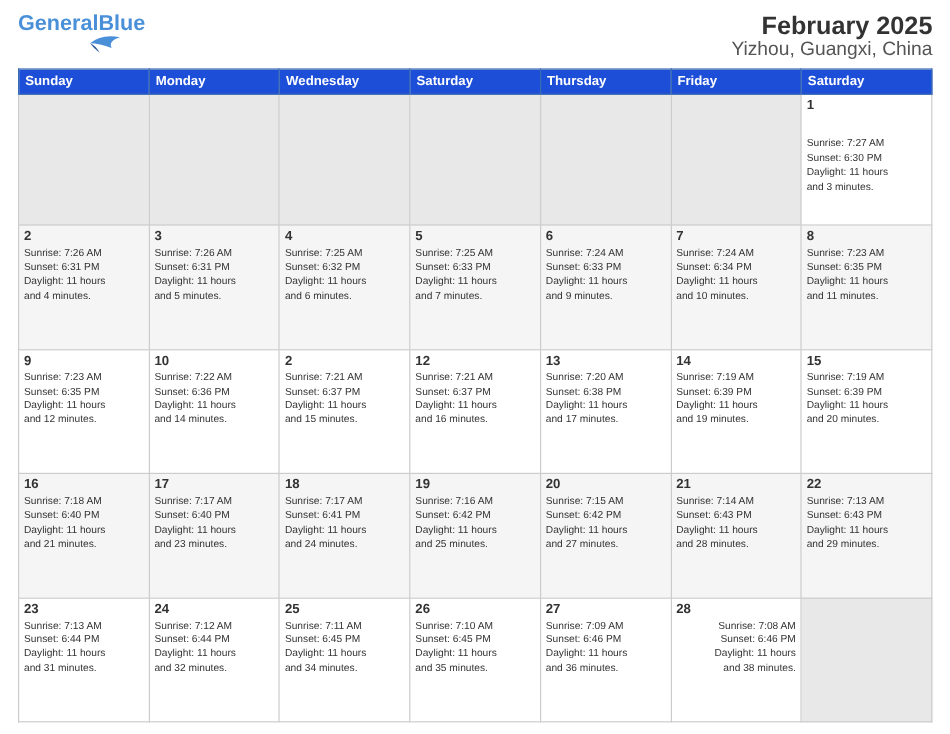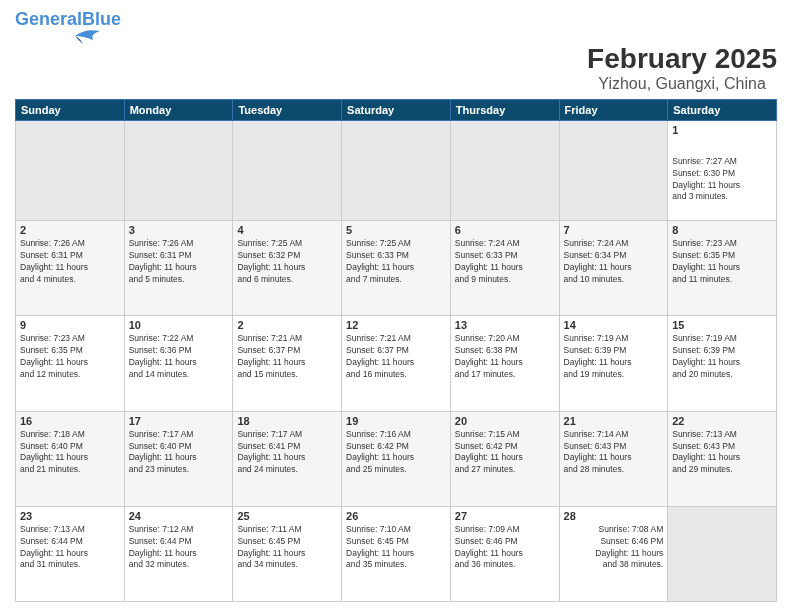--- a/index.html
+++ b/index.html
@@ -34,38 +34,37 @@
       line-height: 1;
     }
     .logo-text span {
       color: #4a90d9;
       margin-top: 16px;
     }
     .title-block {
       text-align: right;
     }
     .calendar-title {
-      font-size: 28px;
+      font-size: 21px;
       font-weight: bold;
       color: #333;
       line-height: 1.1;
-      margin-top: 34px;
     }
     .calendar-subtitle {
       font-size: 16px;
       color: #555;
       text-align: center;
     }
     .calendar-table {
       width: 100%;
       border-collapse: collapse;
       flex: 1;
     }
     .calendar-table th {
-      background: #0c4a6e;
+      background: #1d4ed8;
       color: #fff;
       font-size: 11px;
       font-weight: bold;
       padding: 4px 5px;
       text-align: left;
       border: 1px solid #3a6cb0;
     }
     .calendar-table td {
       border: 1px solid #ccc;
       vertical-align: top;
@@ -116,21 +115,21 @@
       <div class="calendar-title">February 2025</div>
       <div class="calendar-subtitle">Yizhou, Guangxi, China</div>
     </div>
   </div>
 
   <table class="calendar-table">
     <thead>
       <tr>
       <th>Sunday</th>
           <th>Monday</th>
-          <th>Tuesday</th>
+          <th>Wednesday</th>
           <th>Saturday</th>
           <th>Thursday</th>
           <th>Friday</th>
           <th>Saturday</th>
         </tr>
     </thead>
     <tbody id="calendar-body">
     <tr>
           <td class="empty-cell"></td>
           <td class="empty-cell"></td>

